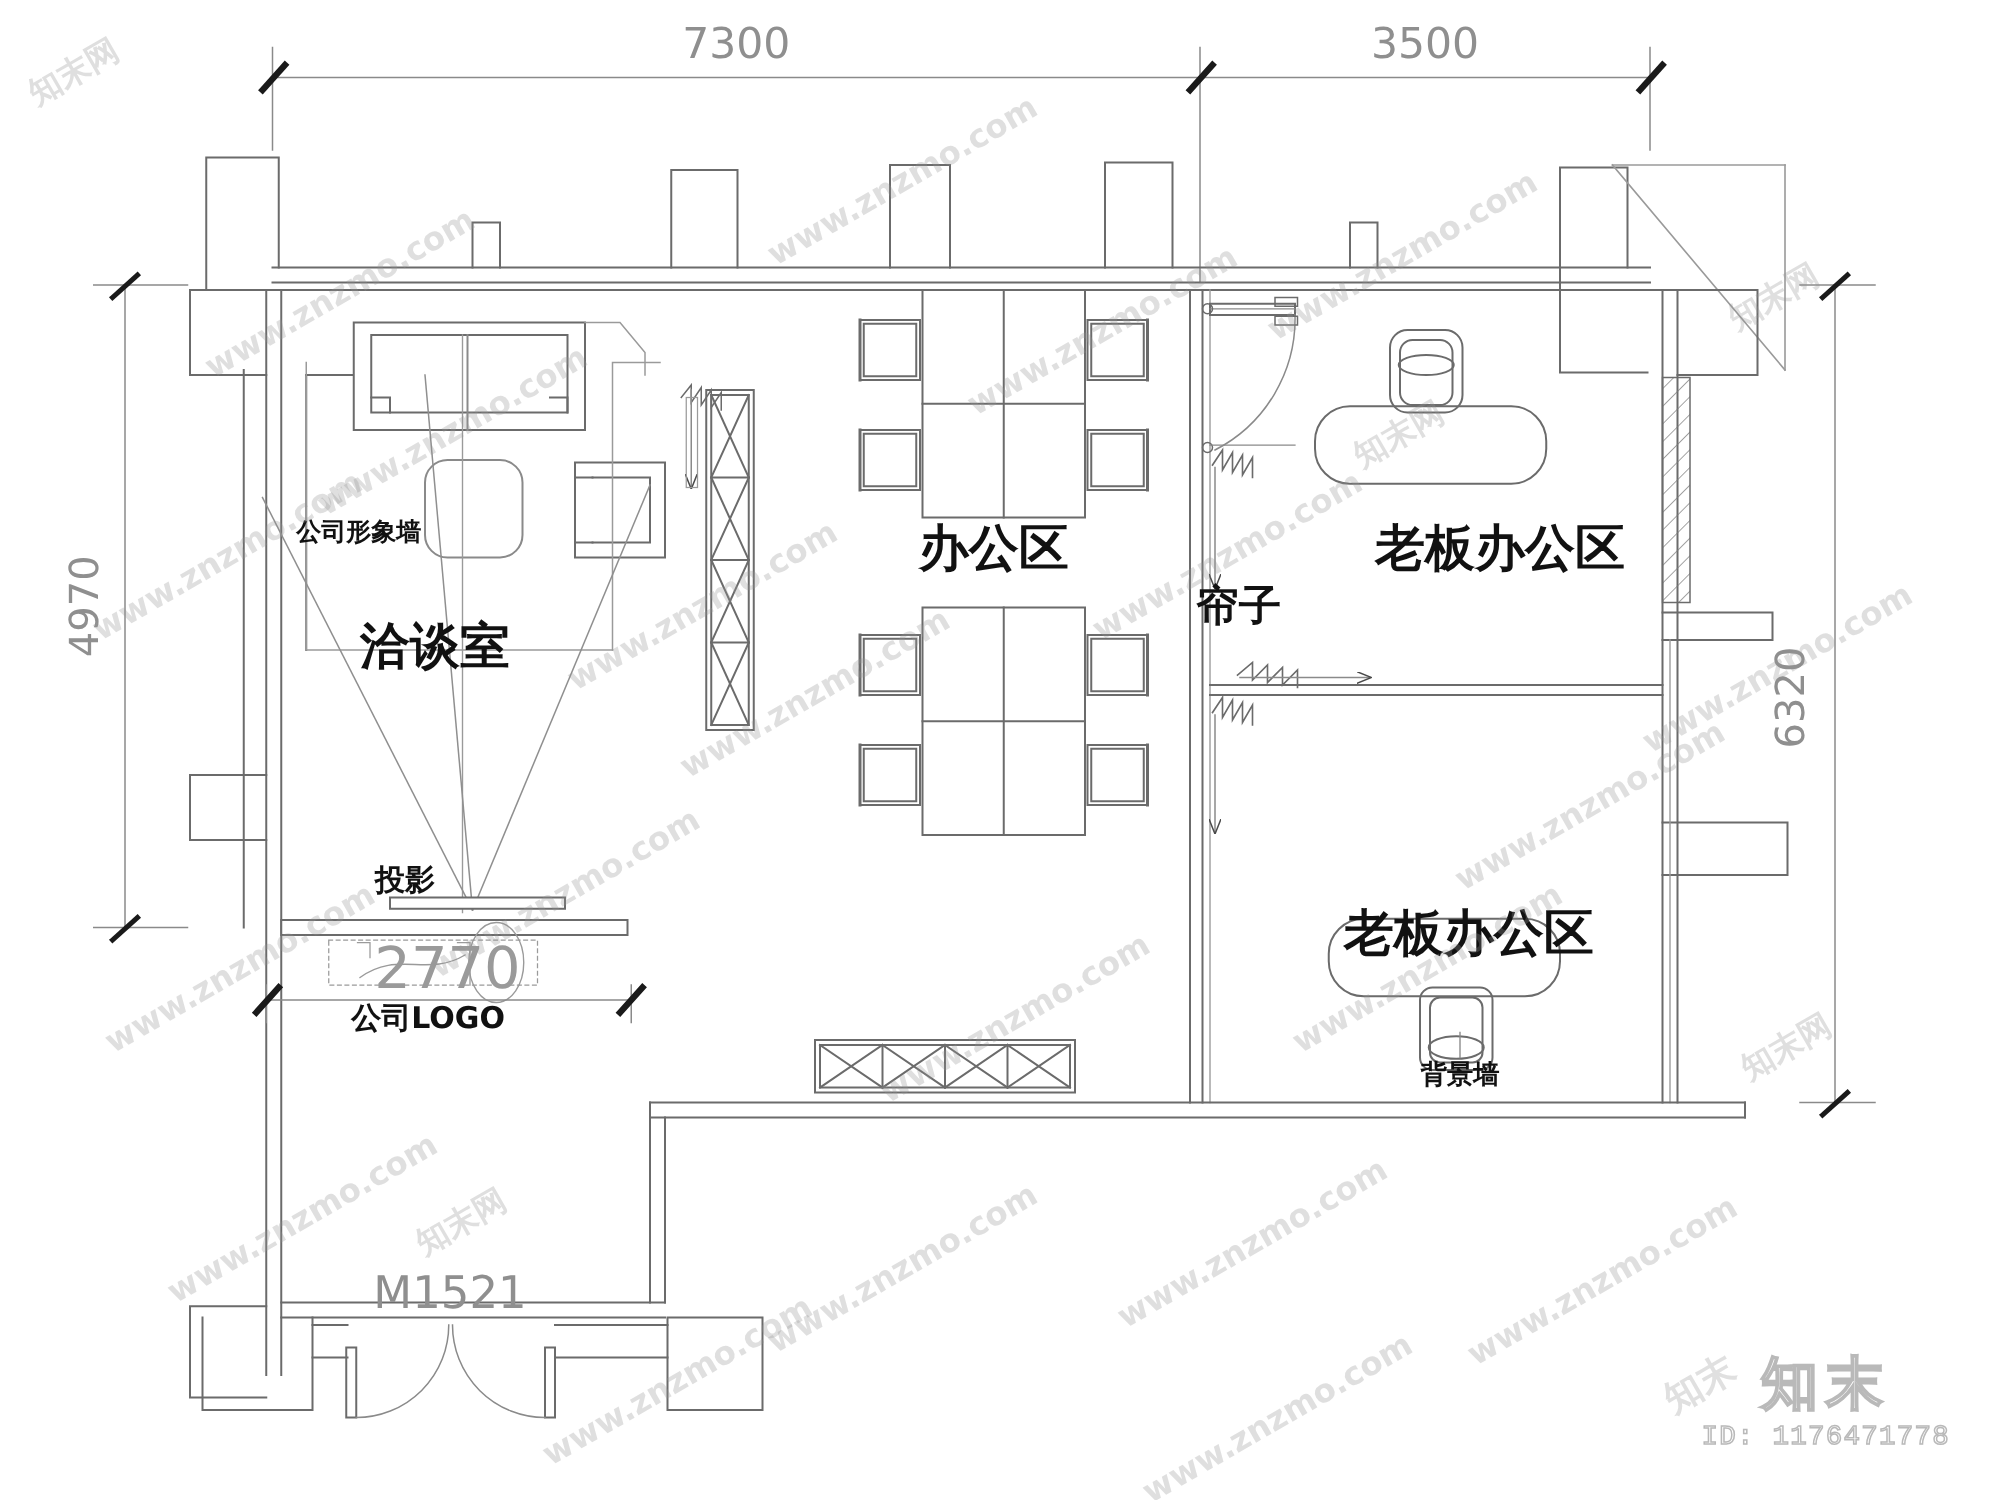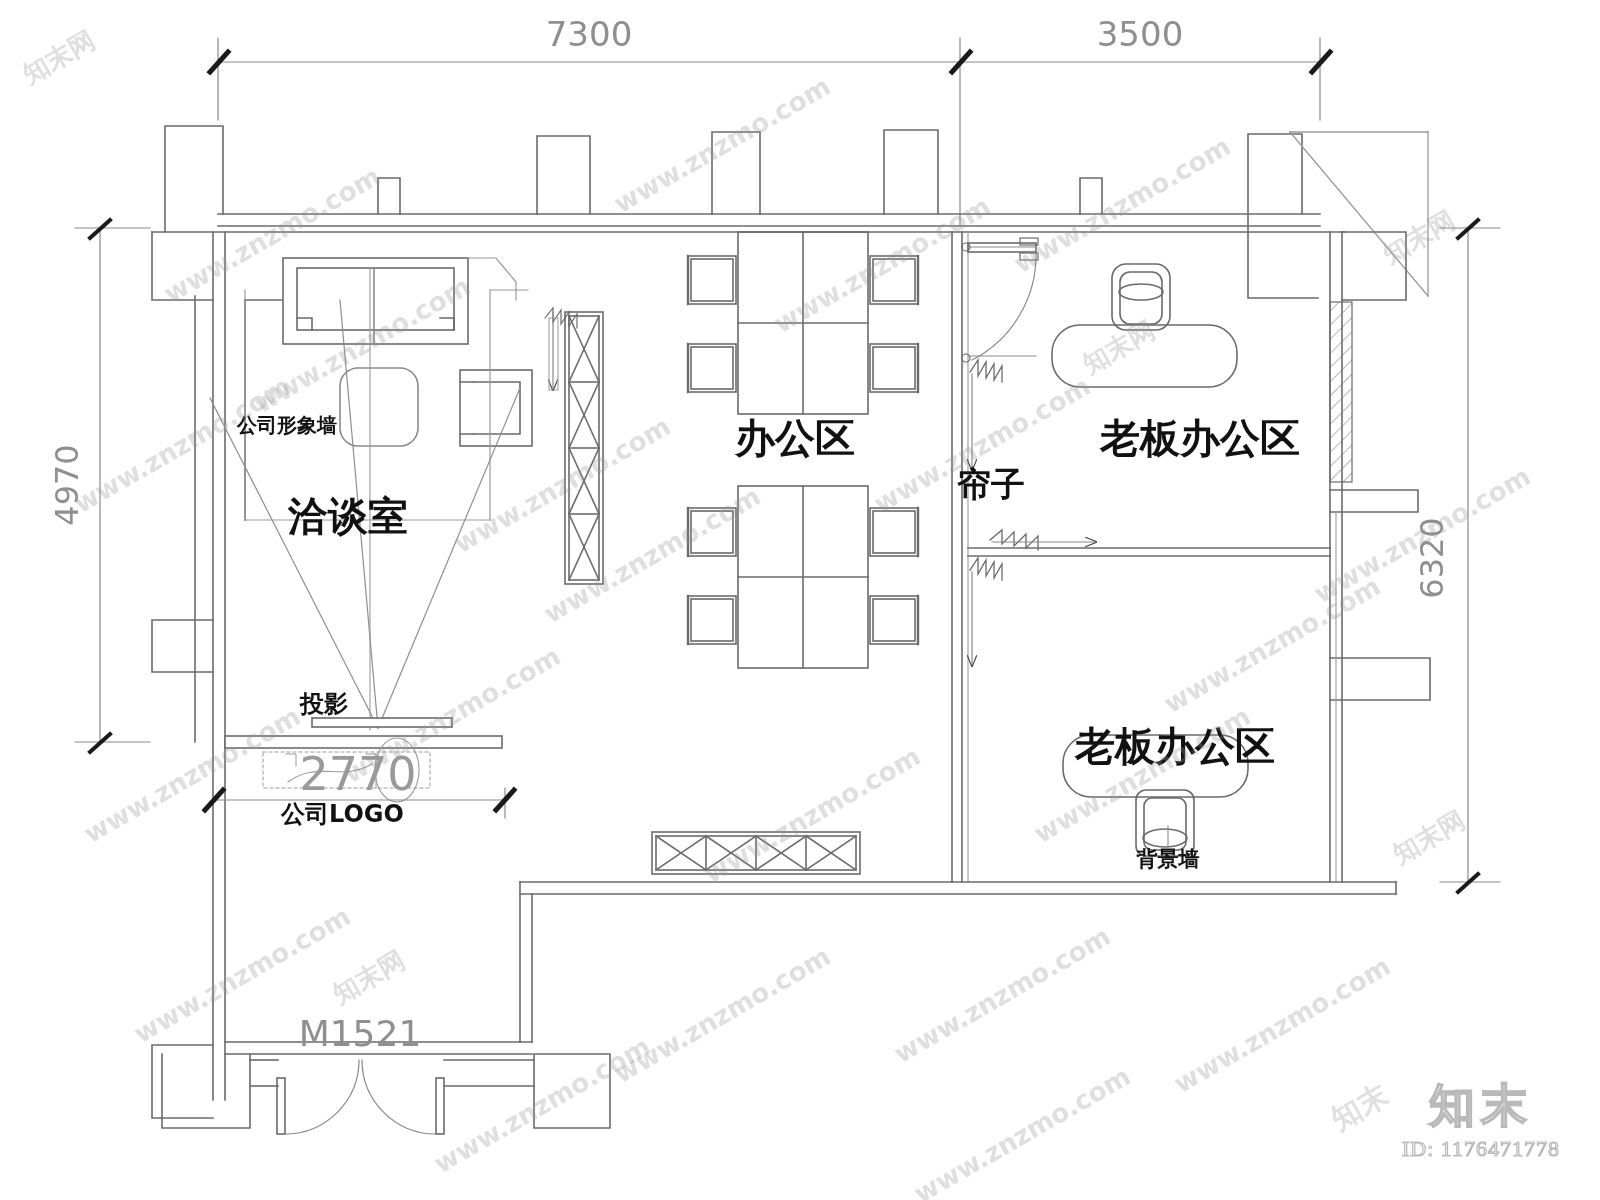--- a/index.html
+++ b/index.html
@@ -29,21 +29,21 @@
   .brand-mark{
     font-size:46px;font-weight:bold;letter-spacing:6px;
     color:#ffffff;
     -webkit-text-stroke:1.5px #b9b9b9;
     font-family:"DejaVu Sans", sans-serif;
     line-height:1;
   }
   .brand-id{
     margin-top:8px;font-size:22px;letter-spacing:1px;
     color:#ffffff;-webkit-text-stroke:1.2px #b9b9b9;
-    font-family:Liberation Serif, serif;
+    font-family:Liberation Mono, monospace;
   }
   .brand-ghost{
     position:absolute;right:210px;bottom:72px;
     font-size:30px;font-weight:bold;color:rgba(160,160,160,0.33);
     transform:rotate(-30deg);font-family:"DejaVu Sans", sans-serif;
     pointer-events:none;user-select:none;
   }
 </style>
 </head>
 <body>

